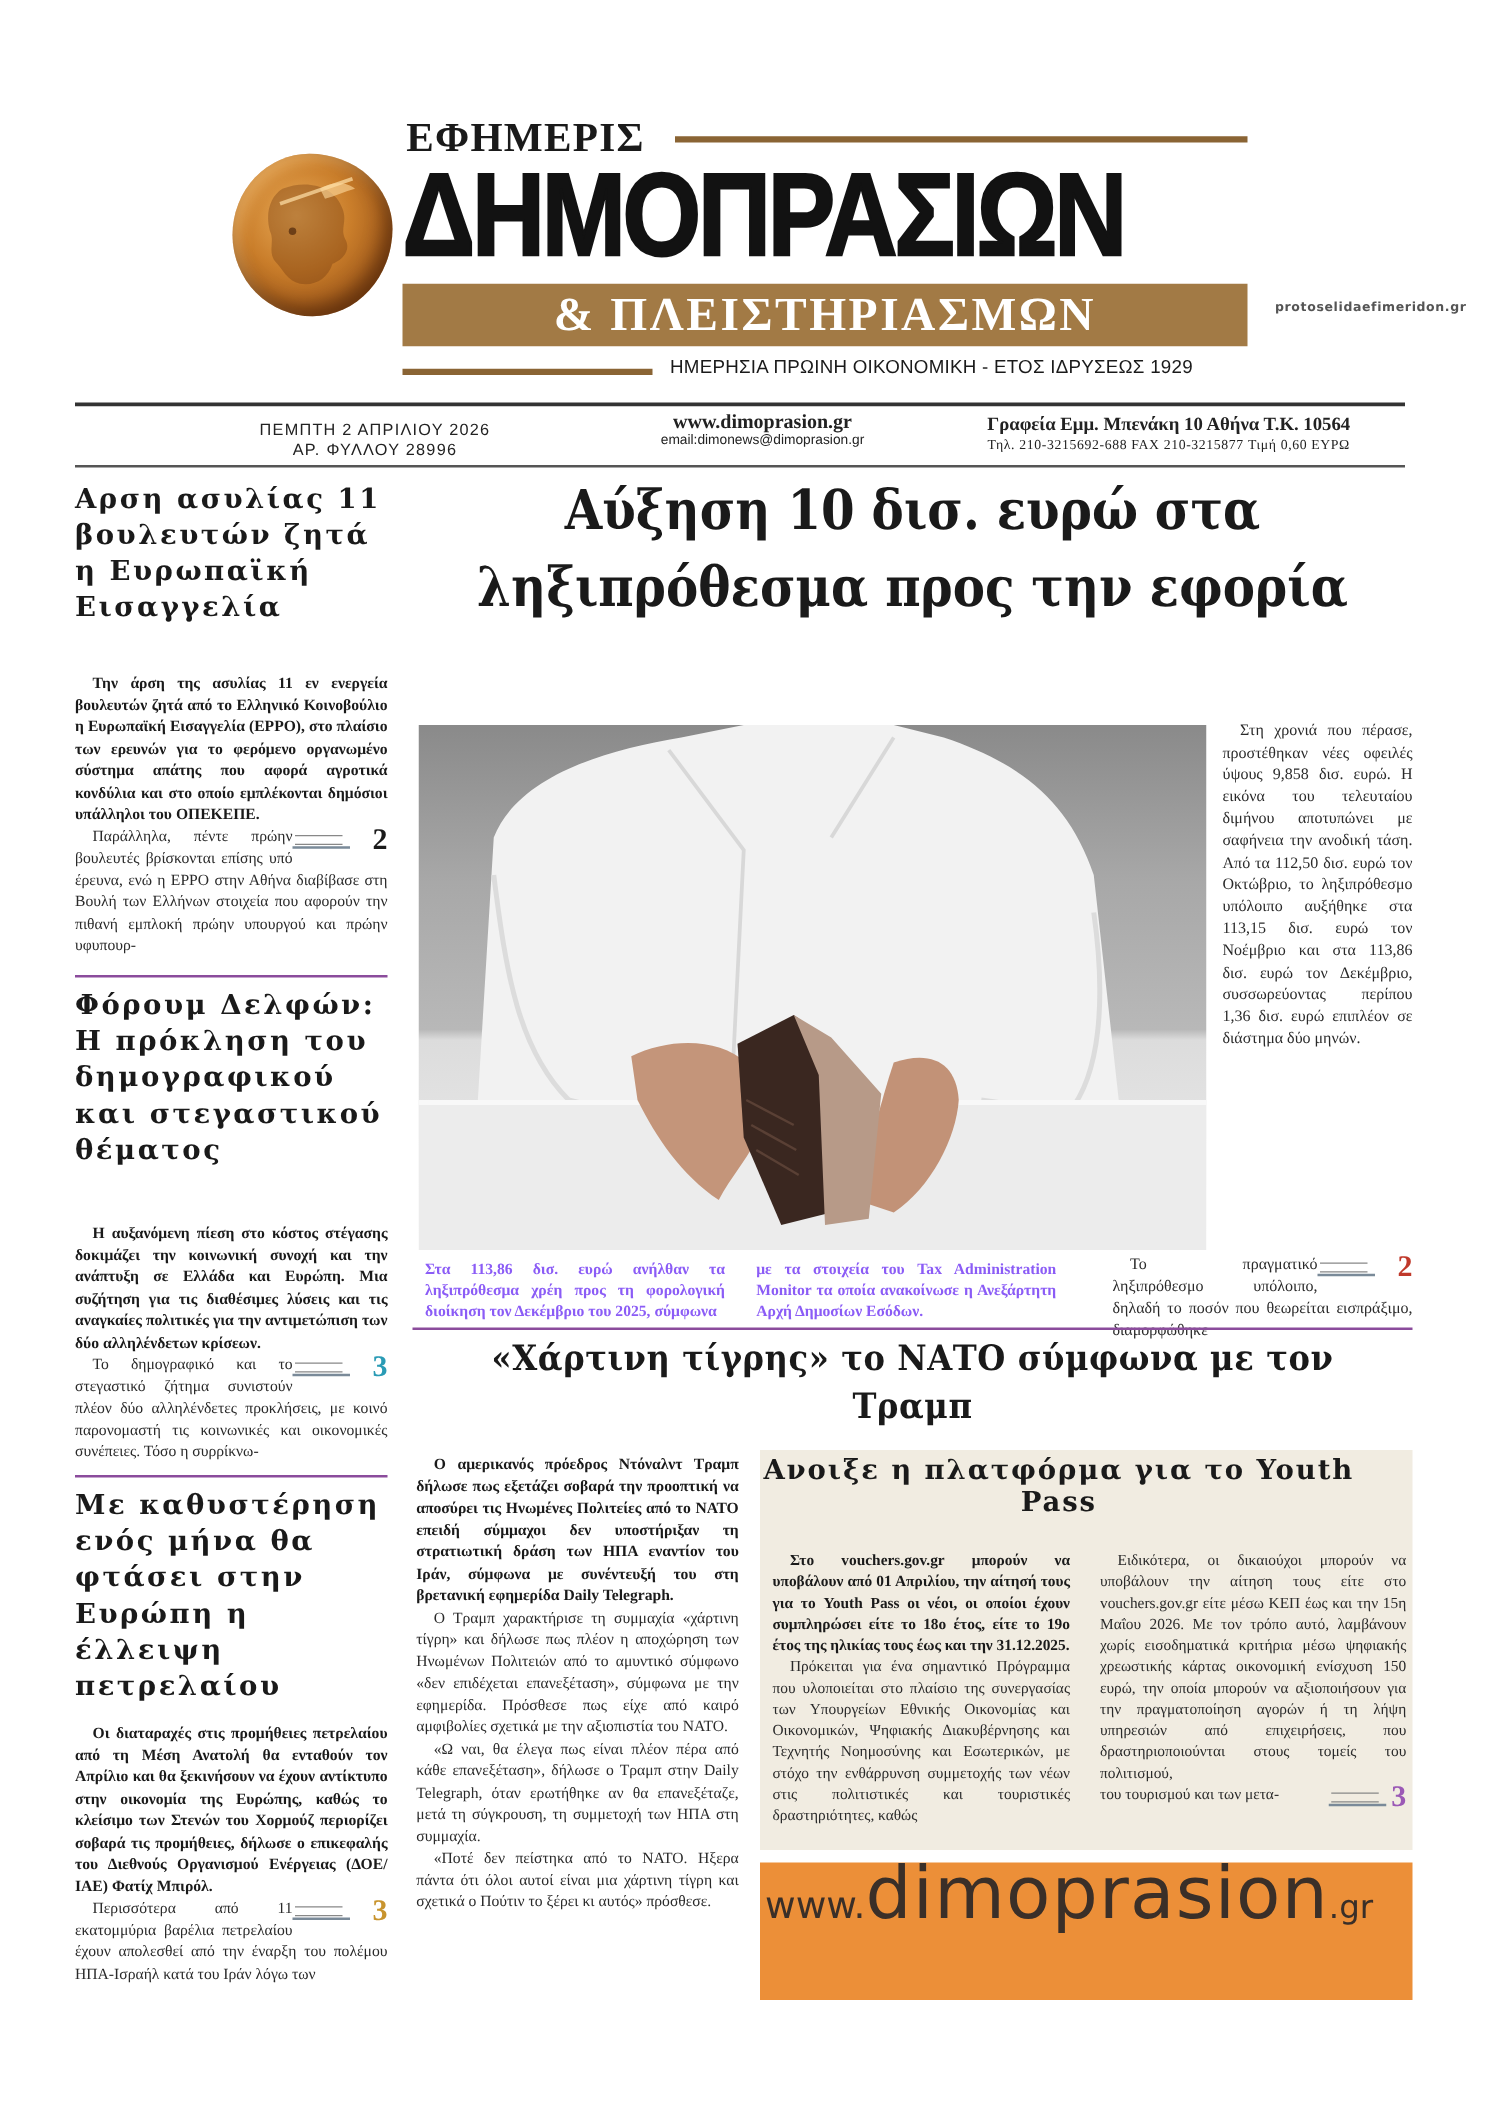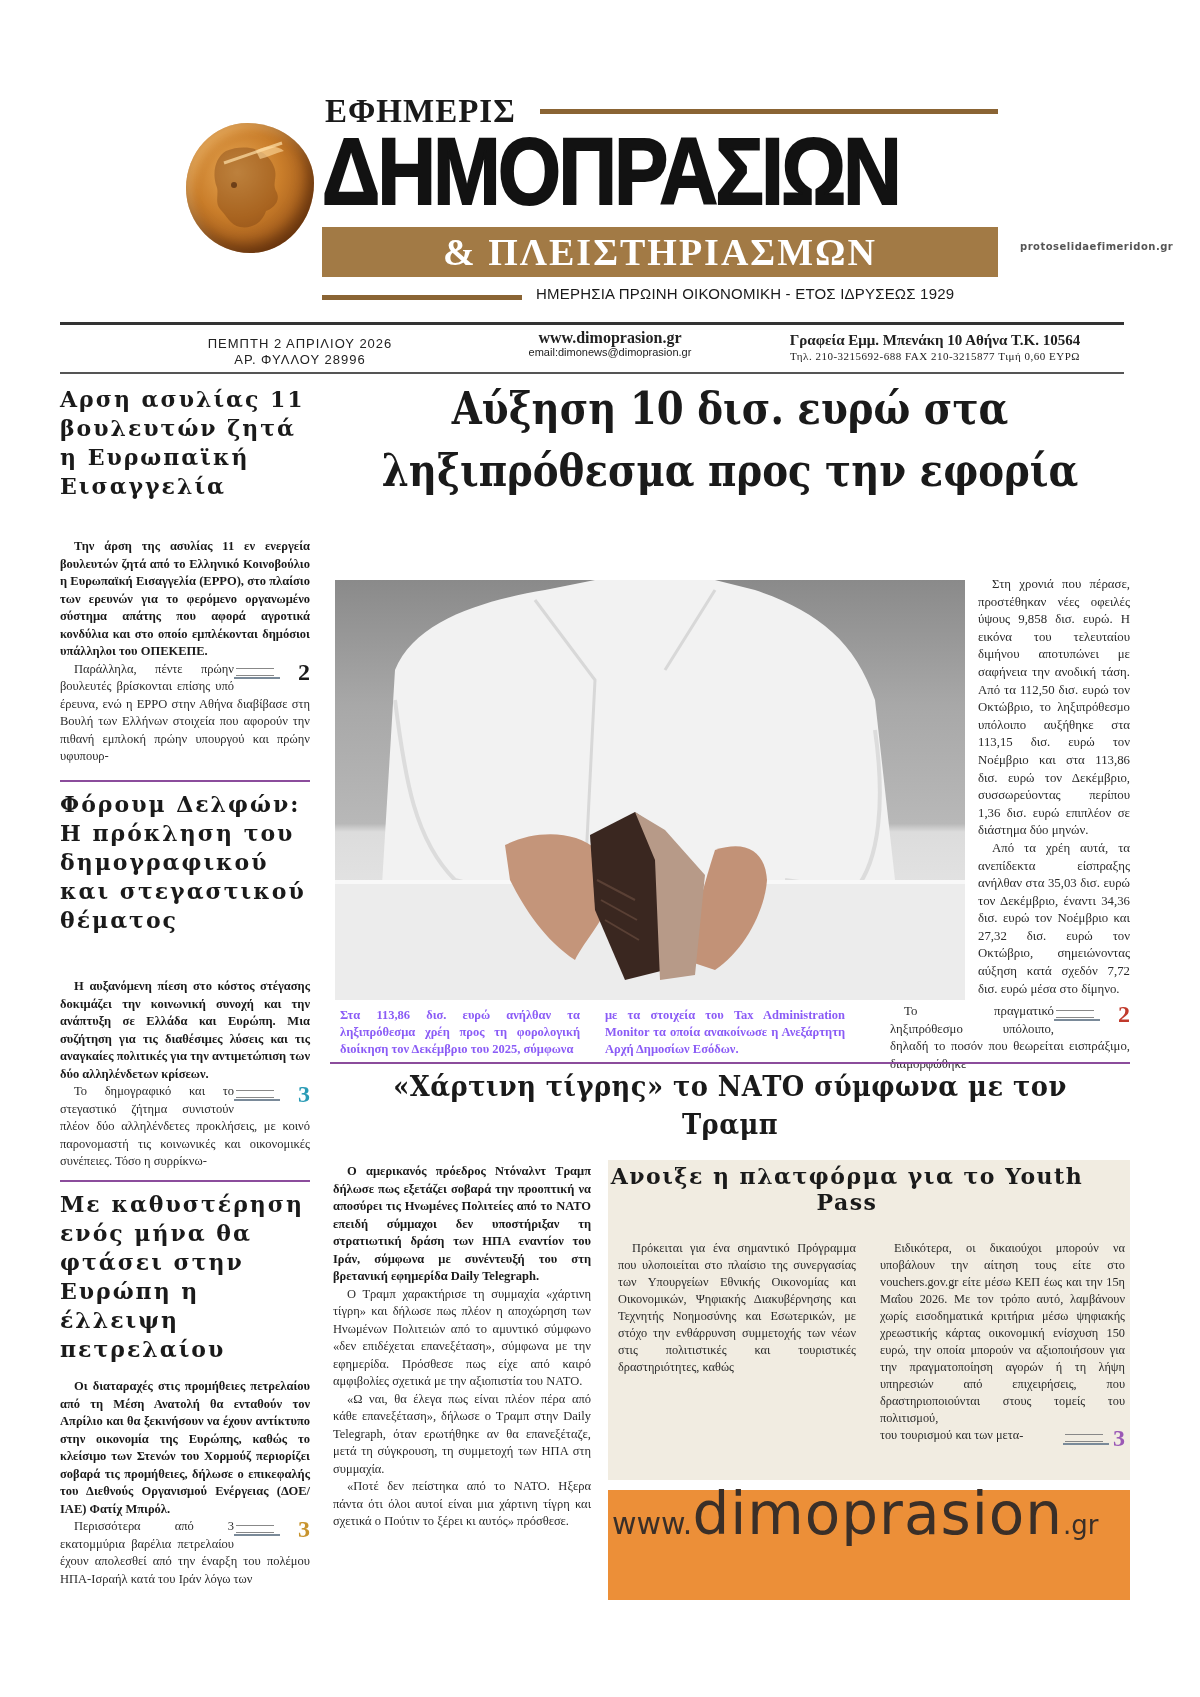--- a/index.html
+++ b/index.html
@@ -119,21 +119,21 @@
       </span><span>Το δημογραφικό και το στεγαστικό ζήτημα συνιστούν πλέον δύο αλληλένδετες προκλήσεις, με κοινό παρονομαστή τις κοινωνικές και οικονομικές συνέπειες. Τόσο η συρρίκνω-</span></p>
 </div>
 <div class="abs purple-rule" style="left:60px; top:1180px; width:250px;"></div>
 
 <div class="abs side-head" style="left:60px; top:1190px; width:250px;">Με καθυστέρηση ενός μήνα θα φτάσει στην Ευρώπη η έλλειψη πετρελαίου</div>
 <div class="abs body-text" style="left:60px; top:1378px; width:250px;">
   <p class="lead">Οι διαταραχές στις προμήθειες πετρελαίου από τη Μέση Ανατολή θα ενταθούν τον Απρίλιο και θα ξεκινήσουν να έχουν αντίκτυπο στην οικονομία της Ευρώπης, καθώς το κλείσιμο των Στενών του Χορμούζ περιορίζει σοβαρά τις προμήθειες, δήλωσε ο επικεφαλής του Διεθνούς Οργανισμού Ενέργειας (ΔΟΕ/ΙΑΕ) Φατίχ Μπιρόλ.</p>
   <p><span class="page-ref">
         <span class="selida-icon"></span>
         <span class="page-num" style="color:#c8942e;">3</span>
-      </span><span>Περισσότερα από 3 εκατομμύρια βαρέλια πετρελαίου έχουν απολεσθεί από την έναρξη του πολέμου ΗΠΑ-Ισραήλ κατά του Ιράν λόγω των</span></p>
+      </span><span>Περισσότερα από 11 εκατομμύρια βαρέλια πετρελαίου έχουν απολεσθεί από την έναρξη του πολέμου ΗΠΑ-Ισραήλ κατά του Ιράν λόγω των</span></p>
 </div>
 
 <div class="abs main-headline">
   <div>Αύξηση 10 δισ. ευρώ στα</div>
   <div>ληξιπρόθεσμα προς την εφορία</div>
 </div>
 
 <div class="abs photo">
   <svg width="630" height="420" viewBox="0 0 630 420">
 
@@ -152,21 +152,20 @@
     <path d="M380 270 C410 260 430 270 432 300 C430 330 410 370 380 390 L350 380 C360 340 370 300 380 270 Z" fill="#c29277"></path>
 
     <path d="M255 255 L300 232 L325 250 L330 390 L290 400 L260 330 Z" fill="#3a2720"></path>
     <path d="M300 232 L330 250 L370 295 L360 395 L325 400 L320 280 Z" fill="#b79a88"></path>
     <path d="M262 300 L300 320 M266 320 L302 340 M270 340 L304 360" stroke="#5a4035" stroke-width="2"></path>
   </svg>
 </div>
 
 <div class="abs body-text" style="left:978px; top:576px; width:152px; font-size:12.8px; line-height:17.6px;">
   <p>Στη χρονιά που πέρασε, προστέθηκαν νέες οφειλές ύψους 9,858 δισ. ευρώ. Η εικόνα του τελευταίου διμήνου αποτυπώνει με σαφήνεια την ανοδική τάση. Από τα 112,50 δισ. ευρώ τον Οκτώβριο, το ληξιπρόθεσμο υπόλοιπο αυξήθηκε στα 113,15 δισ. ευρώ τον Νοέμβριο και στα 113,86 δισ. ευρώ τον Δεκέμβριο, συσσωρεύοντας περίπου 1,36 δισ. ευρώ επιπλέον σε διάστημα δύο μηνών.</p>
-  <p>Από τα χρέη αυτά, τα ανεπίδεκτα είσπραξης ανήλθαν στα 35,03 δισ. ευρώ τον Δεκέμβριο, έναντι 34,36 δισ. ευρώ τον Νοέμβριο και 27,32 δισ. ευρώ τον Οκτώβριο, σημειώνοντας αύξηση κατά σχεδόν 7,72 δισ. ευρώ μέσα στο δίμηνο.</p>
 </div>
 <div class="abs body-text" style="left:890px; top:1003px; width:240px; font-size:12.8px; line-height:17.6px;">
   <p><span class="page-ref">
         <span class="selida-icon"></span>
         <span class="page-num" style="color:#c0392b;">2</span>
       </span><span>Το πραγματικό ληξιπρόθεσμο υπόλοιπο, δηλαδή το ποσόν που θεωρείται εισπράξιμο, διαμορφώθηκε</span></p>
 </div>
 
 <div class="abs caption" style="left:340px; top:1007px; width:240px;">Στα 113,86 δισ. ευρώ ανήλθαν τα ληξιπρόθεσμα χρέη προς τη φορολογική διοίκηση τον Δεκέμβριο του 2025, σύμφωνα</div>
 <div class="abs caption" style="left:605px; top:1007px; width:240px;">με τα στοιχεία του Tax Administration Monitor τα οποία ανακοίνωσε η Ανεξάρτητη Αρχή Δημοσίων Εσόδων.</div>
@@ -177,20 +176,21 @@
 <div class="abs body-text" style="left:333px; top:1163px; width:258px;">
   <p class="lead">Ο αμερικανός πρόεδρος Ντόναλντ Τραμπ δήλωσε πως εξετάζει σοβαρά την προοπτική να αποσύρει τις Ηνωμένες Πολιτείες από το ΝΑΤΟ επειδή σύμμαχοι δεν υποστήριξαν τη στρατιωτική δράση των ΗΠΑ εναντίον του Ιράν, σύμφωνα με συνέντευξή του στη βρετανική εφημερίδα Daily Telegraph.</p>
   <p>Ο Τραμπ χαρακτήρισε τη συμμαχία «χάρτινη τίγρη» και δήλωσε πως πλέον η αποχώρηση των Ηνωμένων Πολιτειών από το αμυντικό σύμφωνο «δεν επιδέχεται επανεξέταση», σύμφωνα με την εφημερίδα. Πρόσθεσε πως είχε από καιρό αμφιβολίες σχετικά με την αξιοπιστία του ΝΑΤΟ.</p>
   <p>«Ω ναι, θα έλεγα πως είναι πλέον πέρα από κάθε επανεξέταση», δήλωσε ο Τραμπ στην Daily Telegraph, όταν ερωτήθηκε αν θα επανεξέταζε, μετά τη σύγκρουση, τη συμμετοχή των ΗΠΑ στη συμμαχία.</p>
   <p>«Ποτέ δεν πείστηκα από το ΝΑΤΟ. Ηξερα πάντα ότι όλοι αυτοί είναι μια χάρτινη τίγρη και σχετικά ο Πούτιν το ξέρει κι αυτός» πρόσθεσε.</p>
 </div>
 
 <div class="abs yp-box"></div>
 <div class="abs yp-head">Ανοιξε η πλατφόρμα για το Youth Pass</div>
 <div class="abs body-text" style="left:618px; top:1240px; width:238px; font-size:12.3px; line-height:17px;">
+  <p class="lead">Στο vouchers.gov.gr μπορούν να υποβάλουν από 01 Απριλίου, την αίτησή τους για το Youth Pass οι νέοι, οι οποίοι έχουν συμπληρώσει είτε το 18ο έτος, είτε το 19ο έτος της ηλικίας τους έως και την 31.12.2025.</p>
   <p>Πρόκειται για ένα σημαντικό Πρόγραμμα που υλοποιείται στο πλαίσιο της συνεργασίας των Υπουργείων Εθνικής Οικονομίας και Οικονομικών, Ψηφιακής Διακυβέρνησης και Τεχνητής Νοημοσύνης και Εσωτερικών, με στόχο την ενθάρρυνση συμμετοχής των νέων στις πολιτιστικές και τουριστικές δραστηριότητες, καθώς</p>
 </div>
 <div class="abs body-text" style="left:880px; top:1240px; width:245px; font-size:12.3px; line-height:17px;">
   <p>Ειδικότερα, οι δικαιούχοι μπορούν να υποβάλουν την αίτηση τους είτε στο vouchers.gov.gr είτε μέσω ΚΕΠ έως και την 15η Μαΐου 2026. Με τον τρόπο αυτό, λαμβάνουν χωρίς εισοδηματικά κριτήρια μέσω ψηφιακής χρεωστικής κάρτας οικονομική ενίσχυση 150 ευρώ, την οποία μπορούν να αξιοποιήσουν για την πραγματοποίηση αγορών ή τη λήψη υπηρεσιών από επιχειρήσεις, που δραστηριοποιούνται στους τομείς του πολιτισμού,</p>
   <p style="text-indent:0;"><span class="page-ref">
         <span class="selida-icon"></span>
         <span class="page-num" style="color:#9b59b6;">3</span>
       </span><span>του τουρισμού και των μετα-</span></p>
 </div>
 

